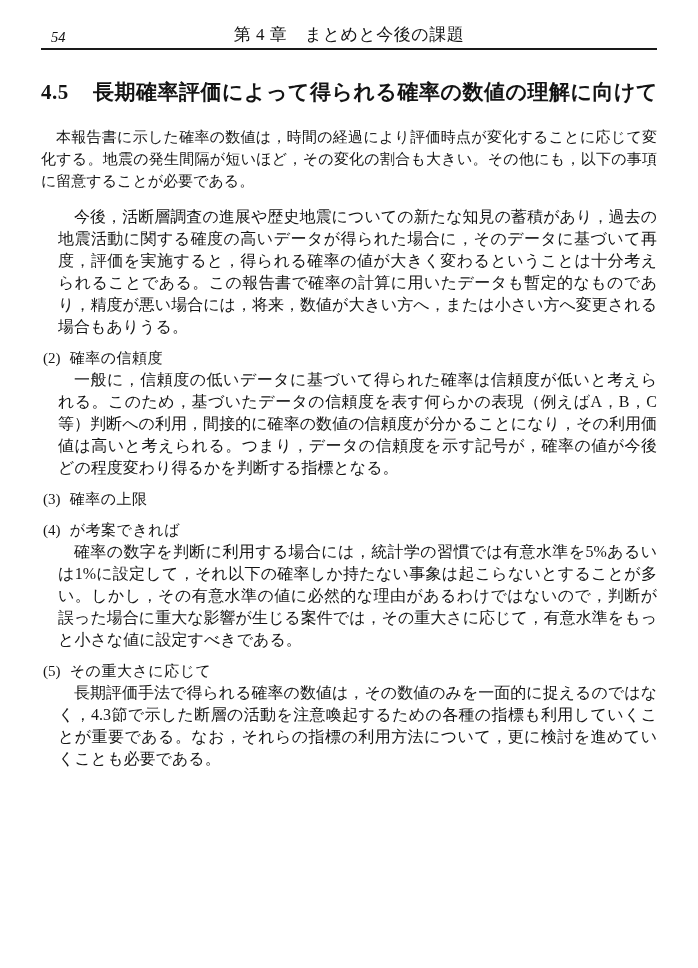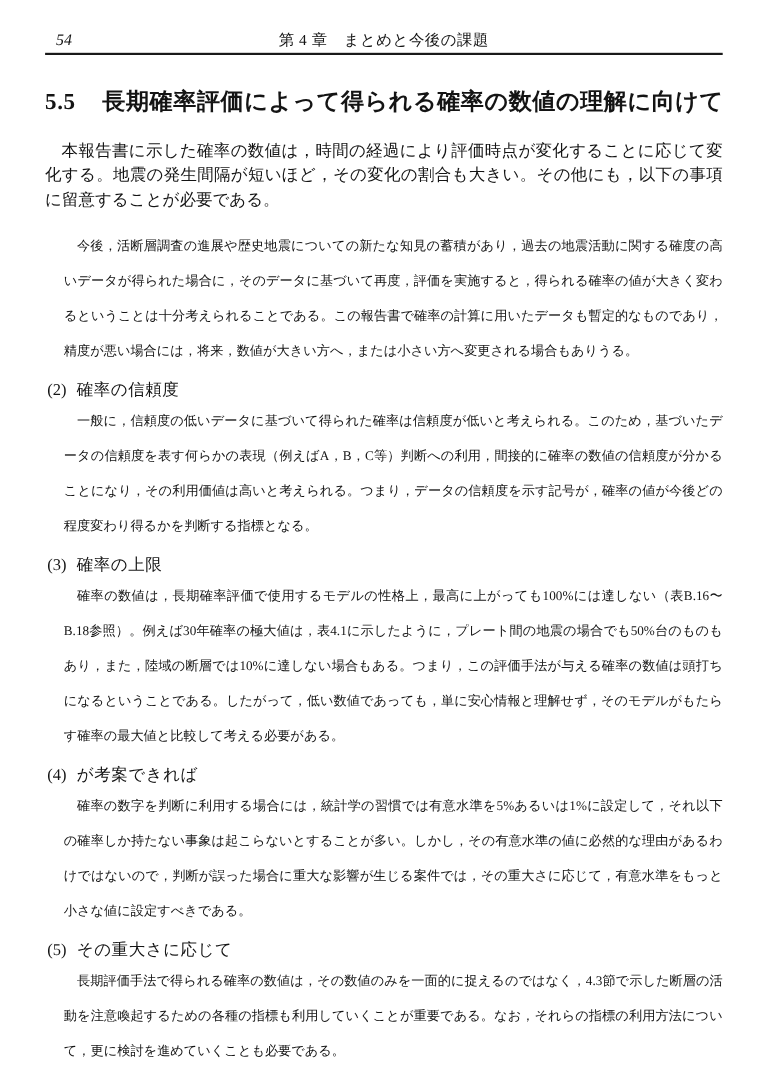--- a/index.html
+++ b/index.html
@@ -32,21 +32,21 @@
     bottom: 2px;
     font-style: italic;
     font-size: 14.5px;
   }
   .chapter {
     position: absolute;
     left: 0;
     right: 0;
     bottom: 2px;
     text-align: center;
-    font-size: 14px;
+    font-size: 17px;
     letter-spacing: 0.5px;
     margin-top: 44px;
   }
   
   .section-heading {
     margin: 30px 0 0 0;
     font-size: 21px;
     font-weight: bold;
     line-height: 1.2;
     white-space: nowrap;
@@ -79,38 +79,38 @@
   .item-marker {
     display: inline-block;
     min-width: 18px;
     margin-right: 5px;
   }
   .item-title {
     letter-spacing: 0.5px;
   }
   .item-body {
     margin: 0 0 0 17px;
-    font-size: 12px;
-    line-height: 32px;
+    font-size: 16px;
+    line-height: 22px;
     text-align: justify;
     text-indent: 1em;
   }
 </style>
 </head>
 <body>
 
 <div class="page">
 
   <div class="running-header">
     <span class="page-num">54</span>
     <span class="chapter">第 4 章　まとめと今後の課題</span>
   </div>
 
   <h1 class="section-heading">
-    <span class="sec-num">5.5</span>
+    <span class="sec-num">4.5</span>
     <span class="sec-title">長期確率評価によって得られる確率の数値の理解に向けて</span>
   </h1>
 
   <p class="intro">本報告書に示した確率の数値は，時間の経過により評価時点が変化することに応じて変化する。地震の発生間隔が短いほど，その変化の割合も大きい。その他にも，以下の事項に留意することが必要である。</p>
 
   <div class="item">
     <p class="item-body">今後，活断層調査の進展や歴史地震についての新たな知見の蓄積があり，過去の地震活動に関する確度の高いデータが得られた場合に，そのデータに基づいて再度，評価を実施すると，得られる確率の値が大きく変わるということは十分考えられることである。この報告書で確率の計算に用いたデータも暫定的なものであり，精度が悪い場合には，将来，数値が大きい方へ，または小さい方へ変更される場合もありうる。</p>
   </div>
 
   <div class="item">
@@ -119,21 +119,20 @@
       <span class="item-title">確率の信頼度</span>
     </div>
     <p class="item-body">一般に，信頼度の低いデータに基づいて得られた確率は信頼度が低いと考えられる。このため，基づいたデータの信頼度を表す何らかの表現（例えばA，B，C等）判断への利用，間接的に確率の数値の信頼度が分かることになり，その利用価値は高いと考えられる。つまり，データの信頼度を示す記号が，確率の値が今後どの程度変わり得るかを判断する指標となる。</p>
   </div>
 
   <div class="item">
     <div class="item-head">
       <span class="item-marker">(3)</span>
       <span class="item-title">確率の上限</span>
     </div>
-    <p class="item-body">確率の数値は，長期確率評価で使用するモデルの性格上，最高に上がっても100%には達しない（表B.16〜B.18参照）。例えば30年確率の極大値は，表4.1に示したように，プレート間の地震の場合でも50%台のものもあり，また，陸域の断層では10%に達しない場合もある。つまり，この評価手法が与える確率の数値は頭打ちになるということである。したがって，低い数値であっても，単に安心情報と理解せず，そのモデルがもたらす確率の最大値と比較して考える必要がある。</p>
   </div>
 
   <div class="item">
     <div class="item-head">
       <span class="item-marker">(4)</span>
       <span class="item-title">が考案できれば</span>
     </div>
     <p class="item-body">確率の数字を判断に利用する場合には，統計学の習慣では有意水準を5%あるいは1%に設定して，それ以下の確率しか持たない事象は起こらないとすることが多い。しかし，その有意水準の値に必然的な理由があるわけではないので，判断が誤った場合に重大な影響が生じる案件では，その重大さに応じて，有意水準をもっと小さな値に設定すべきである。</p>
   </div>
 

